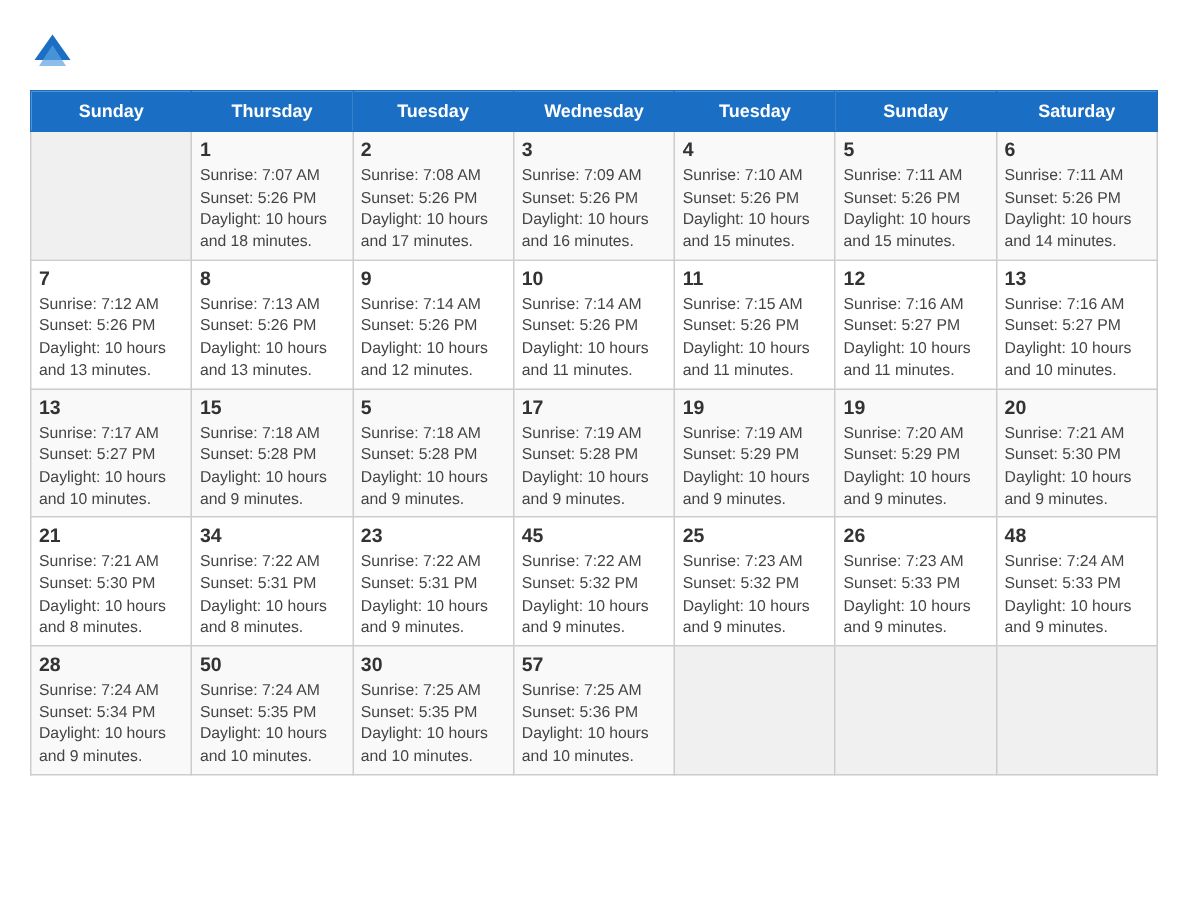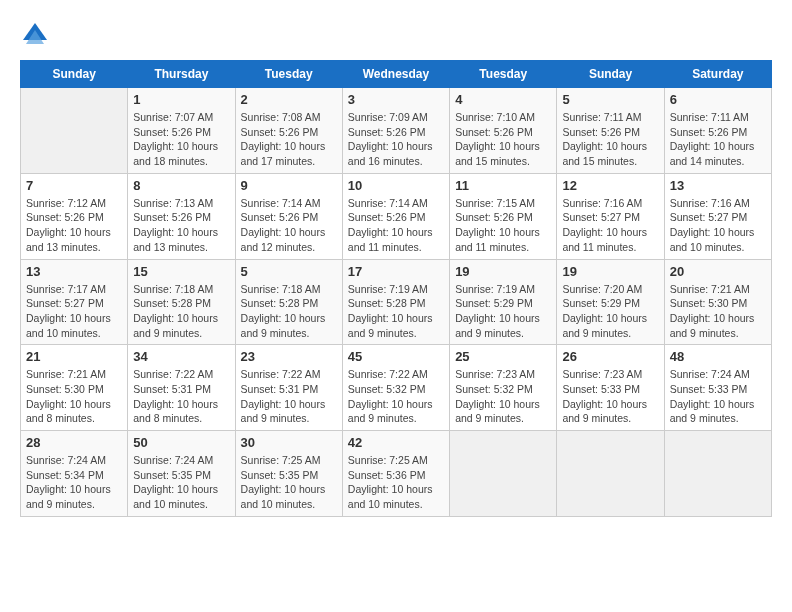--- a/index.html
+++ b/index.html
@@ -246,21 +246,21 @@
         </td>
         <td>
           <span class="day-number">50</span>
           <div class="day-info">Sunrise: 7:24 AM<br>Sunset: 5:35 PM<br>Daylight: 10 hours<br>and 10 minutes.</div>
         </td>
         <td>
           <span class="day-number">30</span>
           <div class="day-info">Sunrise: 7:25 AM<br>Sunset: 5:35 PM<br>Daylight: 10 hours<br>and 10 minutes.</div>
         </td>
         <td>
-          <span class="day-number">42</span>
+          <span class="day-number">57</span>
           <div class="day-info">Sunrise: 7:25 AM<br>Sunset: 5:36 PM<br>Daylight: 10 hours<br>and 10 minutes.</div>
         </td>
         <td class="empty-cell"></td>
         <td class="empty-cell"></td>
         <td class="empty-cell"></td>
       </tr>
     </tbody>
 </table>
 
 </body></html>

